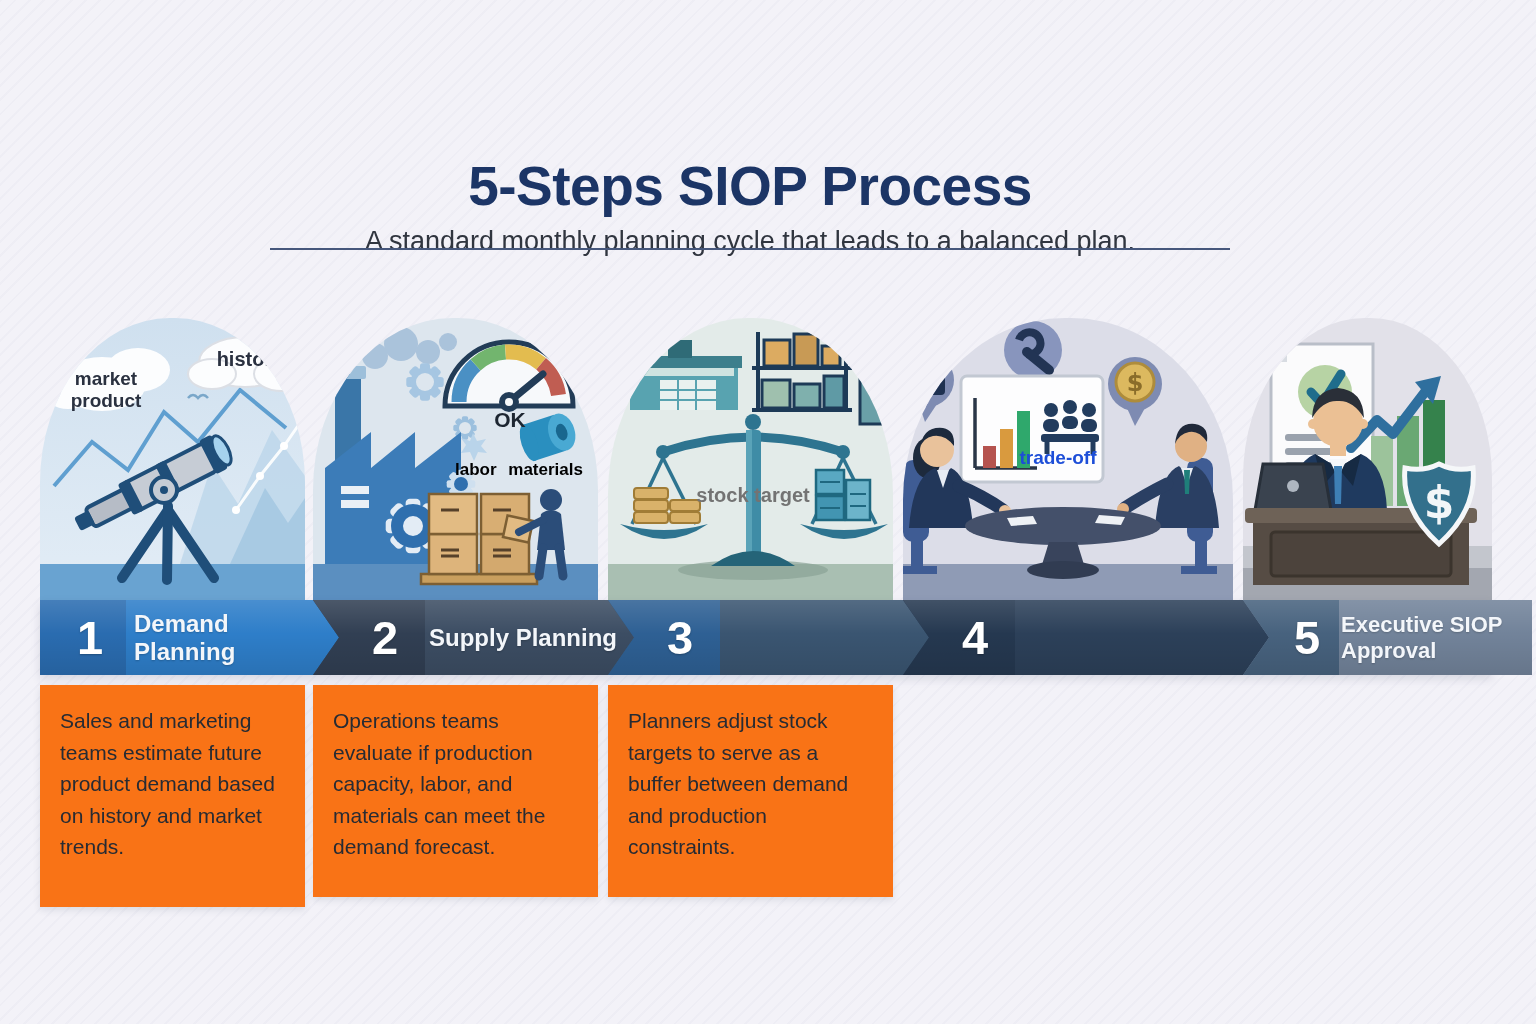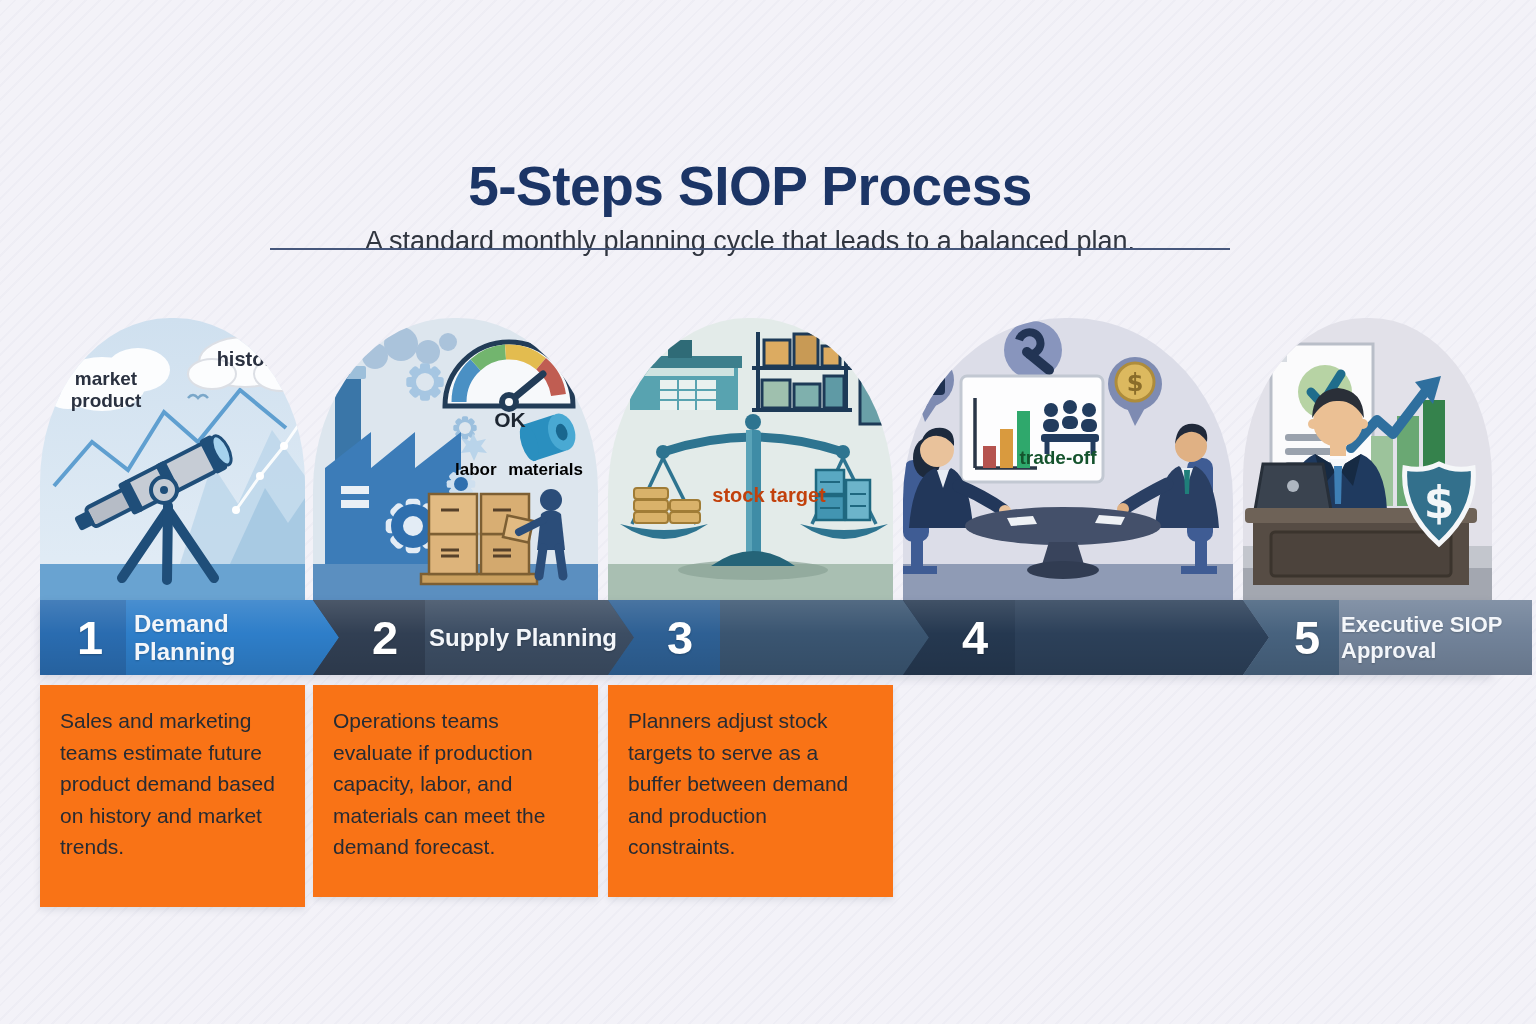--- a/index.html
+++ b/index.html
@@ -28,22 +28,22 @@
   .p3{left:608px;width:285px;background:#e3ebe9;border-radius:140px 140px 0 0/176px 176px 0 0;}
   .p4{left:903px;width:330px;background:#dcdde8;border-radius:162px 162px 0 0/182px 182px 0 0;}
   .p5{left:1243px;width:249px;background:#e2e1e9;border-radius:122px 122px 0 0/160px 160px 0 0;}
   .panel svg{position:absolute;left:0;top:0;width:100%;height:100%;display:block;}
 
   .anno{position:absolute;text-align:center;font-weight:bold;color:#262c38;z-index:3;}
   .a-mt{left:18px;top:50px;width:96px;font-size:19px;line-height:1.15;color:#2a3140;}
   .a-hist{left:166px;top:30px;width:88px;font-size:20px;color:#2a3140;}
   .a-ok{left:162px;top:90px;width:70px;font-size:21px;color:#1d2631;}
   .a-lm{left:128px;top:142px;width:156px;font-size:17px;color:#000000;word-spacing:7px;font-weight:600;}
-  .a-st{left:88px;top:166px;width:146px;font-size:20px;color:#c2410c;font-weight:600;}
-  .a-to{left:100px;top:129px;width:110px;font-size:19px;color:#14532d;font-weight:600;}
+  .a-st{left:72px;top:166px;width:146px;font-size:20px;color:#737373;font-weight:600;}
+  .a-to{left:100px;top:129px;width:110px;font-size:19px;color:#1d4ed8;font-weight:600;}
 
   
   .banner-strip{position:absolute;left:40px;top:565px;width:1452px;height:75px;
     background:#fcfcfe;box-shadow:0 4px 9px rgba(50,60,90,.14);}
   .banner{position:absolute;top:565px;height:75px;display:flex;align-items:center;}
   .b1{left:40px;width:289px;background:#2e7ec9;padding-left:22px;
     clip-path:polygon(0 0,calc(100% - 26px) 0,100% 50%,calc(100% - 26px) 100%,0 100%);}
   .b2{left:313px;width:311px;background:#3c4d63;}
   .b3{left:608px;width:311px;background:#3a5571;}
   .b4{left:903px;width:356px;background:#2c4059;}

